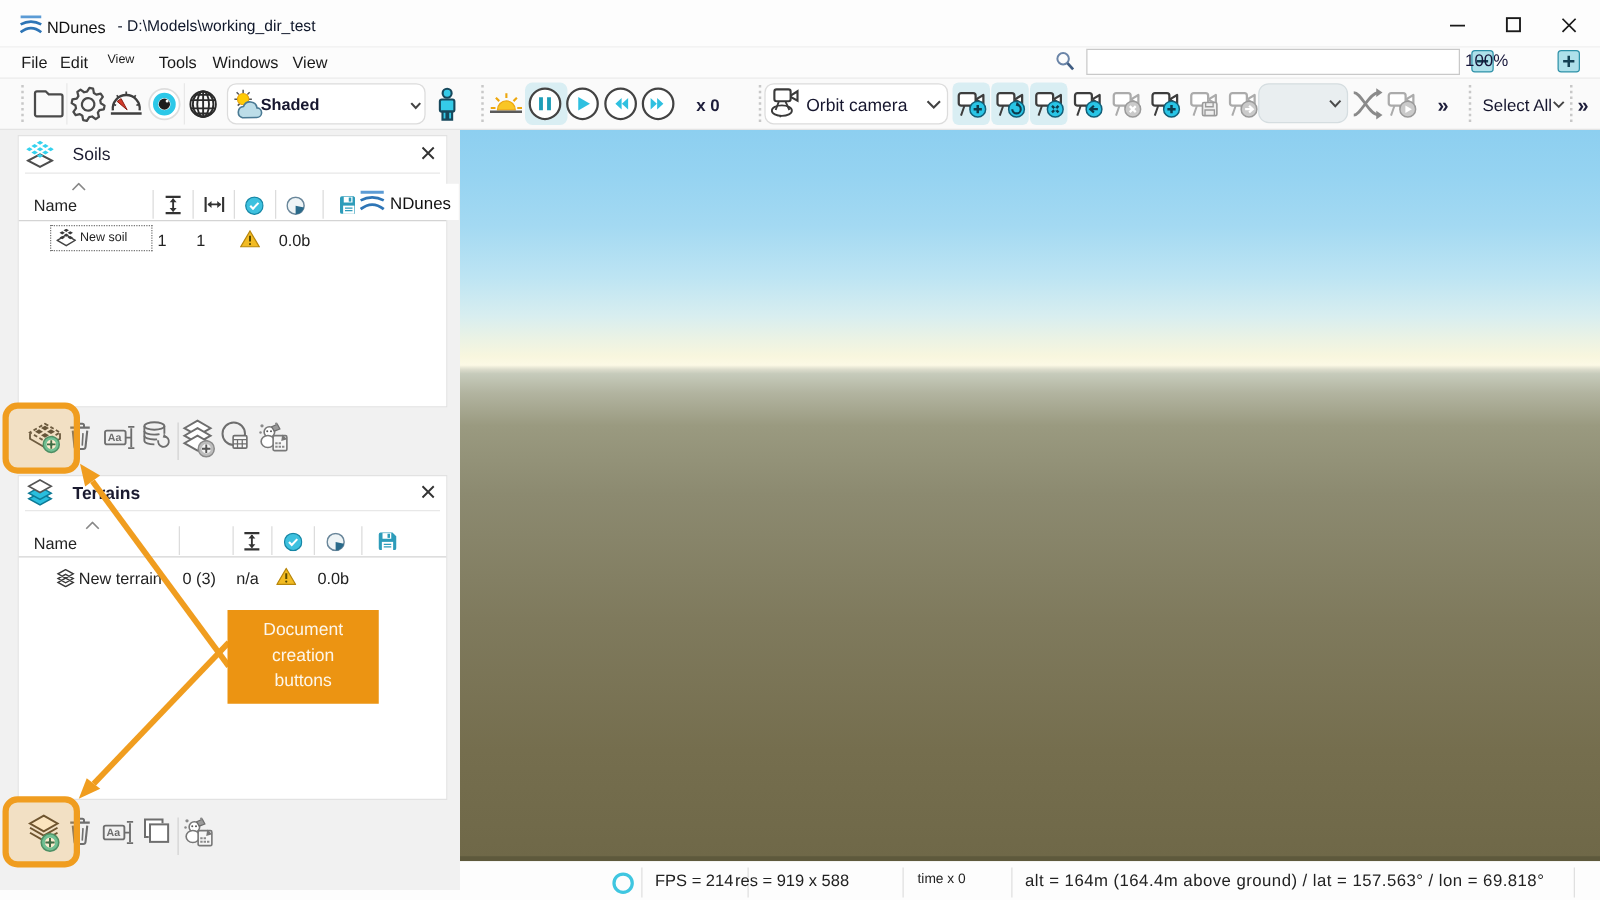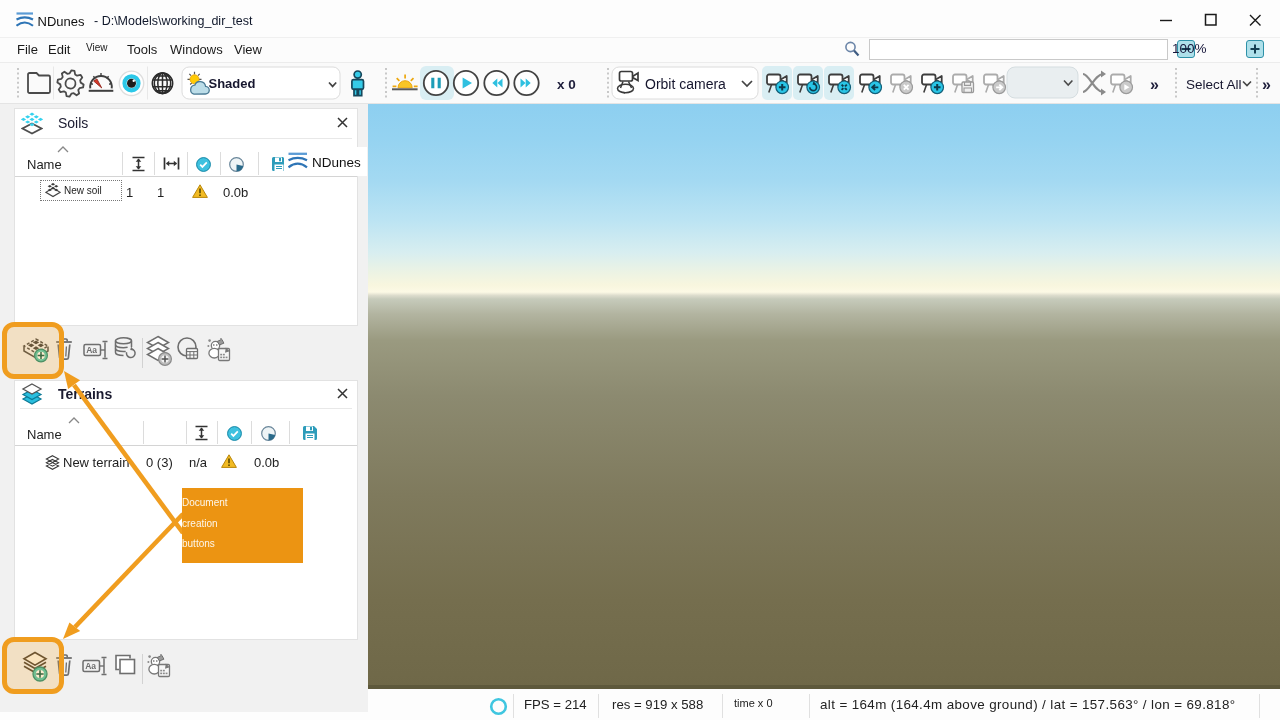--- a/index.html
+++ b/index.html
@@ -527,21 +527,21 @@
 
 <div class="abs" style="left:368px;top:689px;width:912px;height:31px;background:#fdfdfd"></div>
 <div class="abs" style="left:0;top:712px;width:368px;height:8px;background:#fdfdfd"></div>
 <div id="statusbar">
  <svg class="abs" style="left:489px;top:697px" width="19" height="19">
       <circle cx="9.5" cy="9.5" r="7.3" fill="none" stroke="#3fc6e0" stroke-width="2.6"></circle>
     </svg>
  <div class="t" style="left:524px;top:698px;font-size:13.2px;color:#222">FPS = 214</div>
  <div class="abs" style="left:513px;top:694px;width:1px;height:24px;background:#e0e0e0"></div>
  <div class="abs" style="left:598px;top:694px;width:1px;height:24px;background:#e0e0e0"></div>
- <div class="t" style="left:612px;top:698px;font-size:13.2px;color:#222">res = 919 x 588</div>
+ <div class="t" style="left:588px;top:698px;font-size:13.2px;color:#222">res = 919 x 588</div>
  <div class="abs" style="left:722px;top:694px;width:1px;height:24px;background:#e0e0e0"></div>
  <div class="t" style="left:734px;top:698px;font-size:11px;color:#222">time x 0</div>
  <div class="abs" style="left:809px;top:694px;width:1px;height:24px;background:#e0e0e0"></div>
  <div class="t" style="left:820px;top:698px;font-size:13.4px;letter-spacing:0.38px;color:#222">alt = 164m (164.4m above ground) / lat = 157.563° / lon = 69.818°</div>
  <div class="abs" style="left:1259px;top:694px;width:1px;height:24px;background:#e0e0e0"></div>
 </div>
 
 <div id="callout">
 
  <div class="abs" style="left:2px;top:322px;width:62px;height:57px;border:5px solid #f09d1f;border-radius:12px;background:rgba(245,166,35,0.22)"></div>
@@ -550,14 +550,14 @@
  <svg class="abs" style="left:0;top:360px;pointer-events:none" width="368px" height="300" viewBox="0 360 368 300">
   <g stroke="#f09d1f" stroke-width="4.6" fill="#f09d1f">
    <path d="M183 533 L74 385" fill="none"></path>
    <path d="M64 371 L80.1 380.3 L68.1 389.1 Z" stroke="none"></path>
    <path d="M183 514 L75 627" fill="none"></path>
    <path d="M63 639 L80.2 630.9 L69.4 622.5 Z" stroke="none"></path>
   </g>
  </svg>
 
  <div class="abs" style="left:182px;top:488px;width:121px;height:75px;background:#ec9412"></div>
- <div class="abs" style="left:182px;top:493px;width:121px;text-align:left;font-size:10px;color:#fdf6ea;line-height:20.7px">Document<br>creation<br>buttons</div>
+ <div class="abs" style="left:182px;top:493px;width:121px;text-align:center;font-size:14px;color:#fdf6ea;line-height:20.7px">Document<br>creation<br>buttons</div>
 </div>
 
 </body></html>

